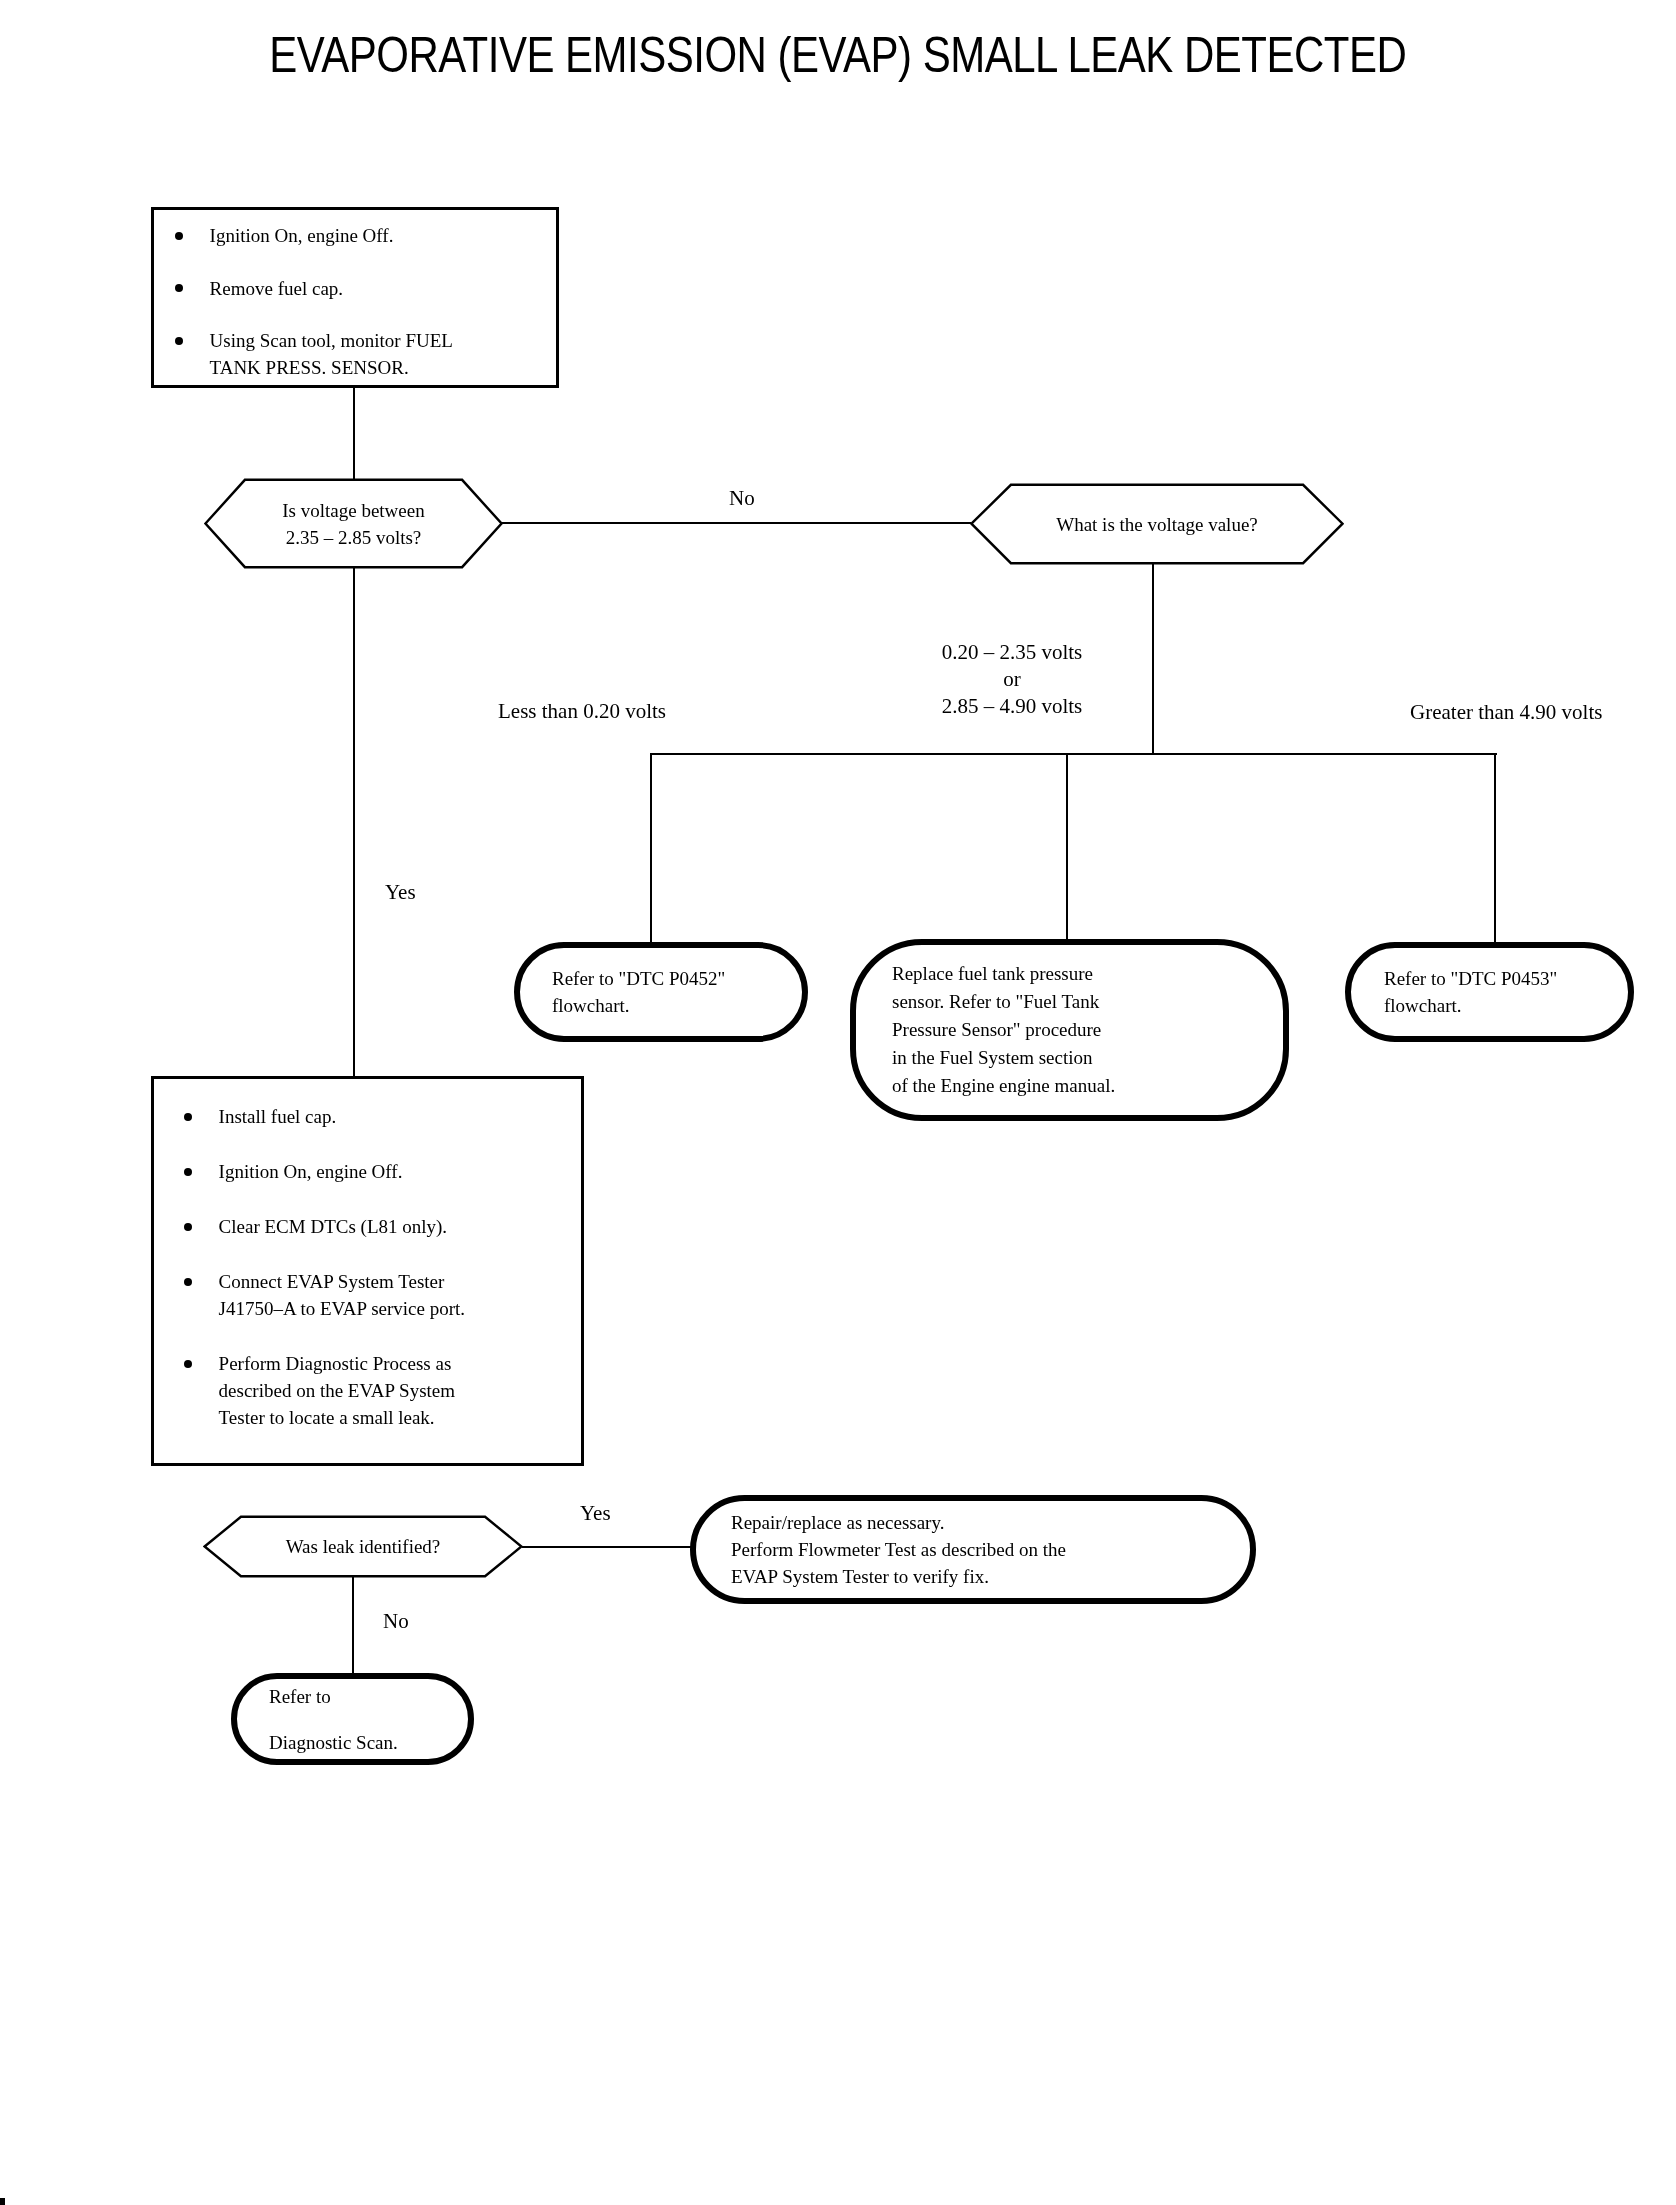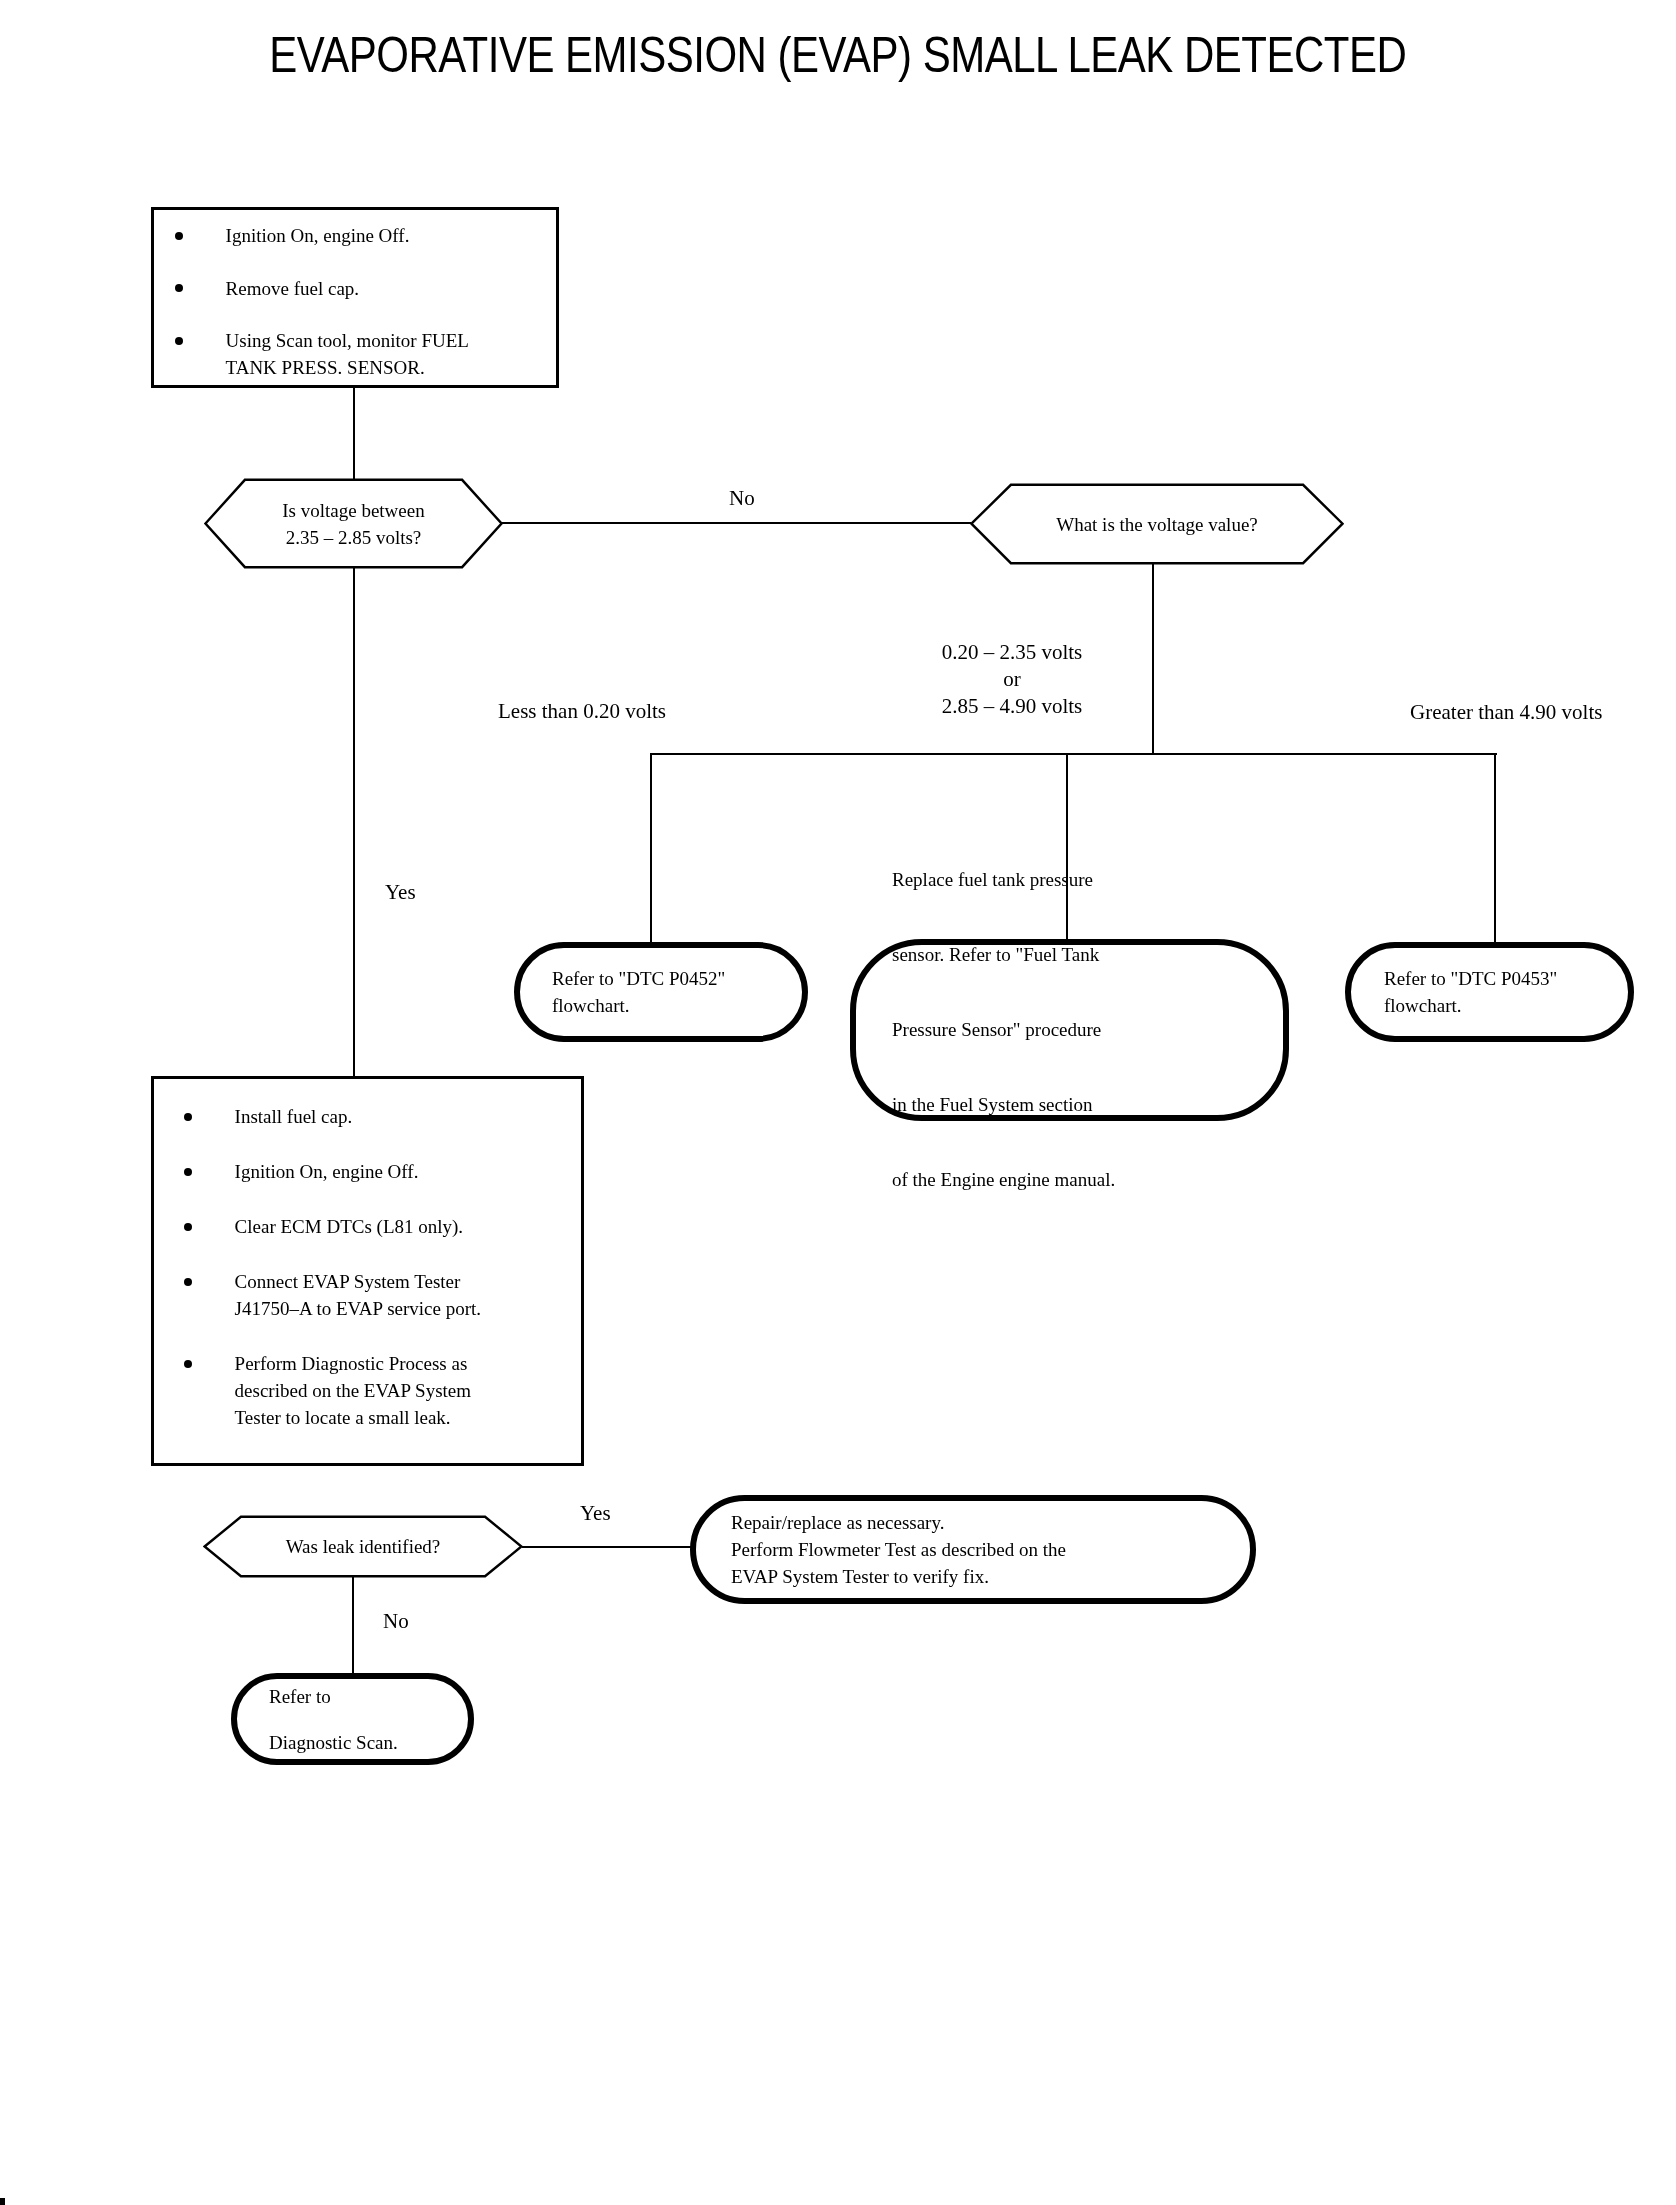--- a/index.html
+++ b/index.html
@@ -44,21 +44,21 @@
     height: 100%;
   }
   .item { display: flex; align-items: flex-start; }
   .dot {
     flex: none;
     width: 8px; height: 8px;
     border-radius: 50%;
     background: #000000;
     margin: 9.7px 27px 0 14.6px;
   }
-  .itext { font-size: 19px; line-height: 27px; margin-left: 16px; }
+  .itext { font-size: 19px; line-height: 27px; }
 
   .hex { position: absolute; }
   .hex svg { position: absolute; left: 0; top: 0; }
   .hex-text {
     position: absolute; left: 0; top: 0; right: 0; bottom: 0;
     display: flex; flex-direction: column;
     align-items: center; justify-content: center;
     font-size: 19px; line-height: 27px;
   }
   .hex-text .block { text-align: center; }
@@ -152,21 +152,21 @@
   </div>
   <div class="lbl" style="left:1410px; top:699px;">Greater than 4.90 volts</div>
 
   <div class="lbl" style="left:385px; top:879px;">Yes</div>
 
   <div class="pill" style="left:514px; top:942px; width:294px; height:100px; border-radius:50px; padding-left:32px;">
     <div>Refer to "DTC P0452"</div>
     <div>flowchart.</div>
   </div>
 
-  <div class="pill" style="left:850px; top:939px; width:439px; height:182px; border-radius:72px; padding-left:36px; line-height:28px;gap:47px;">
+  <div class="pill" style="left:850px; top:939px; width:439px; height:182px; border-radius:72px; padding-left:36px; line-height:28px;">
     <div>Replace fuel tank pressure</div>
     <div>sensor. Refer to "Fuel Tank</div>
     <div>Pressure Sensor" procedure</div>
     <div>in the Fuel System section</div>
     <div>of the Engine engine manual.</div>
   </div>
 
   <div class="pill" style="left:1345px; top:942px; width:289px; height:100px; border-radius:50px; padding-left:33px;">
     <div>Refer to "DTC P0453"</div>
     <div>flowchart.</div>

